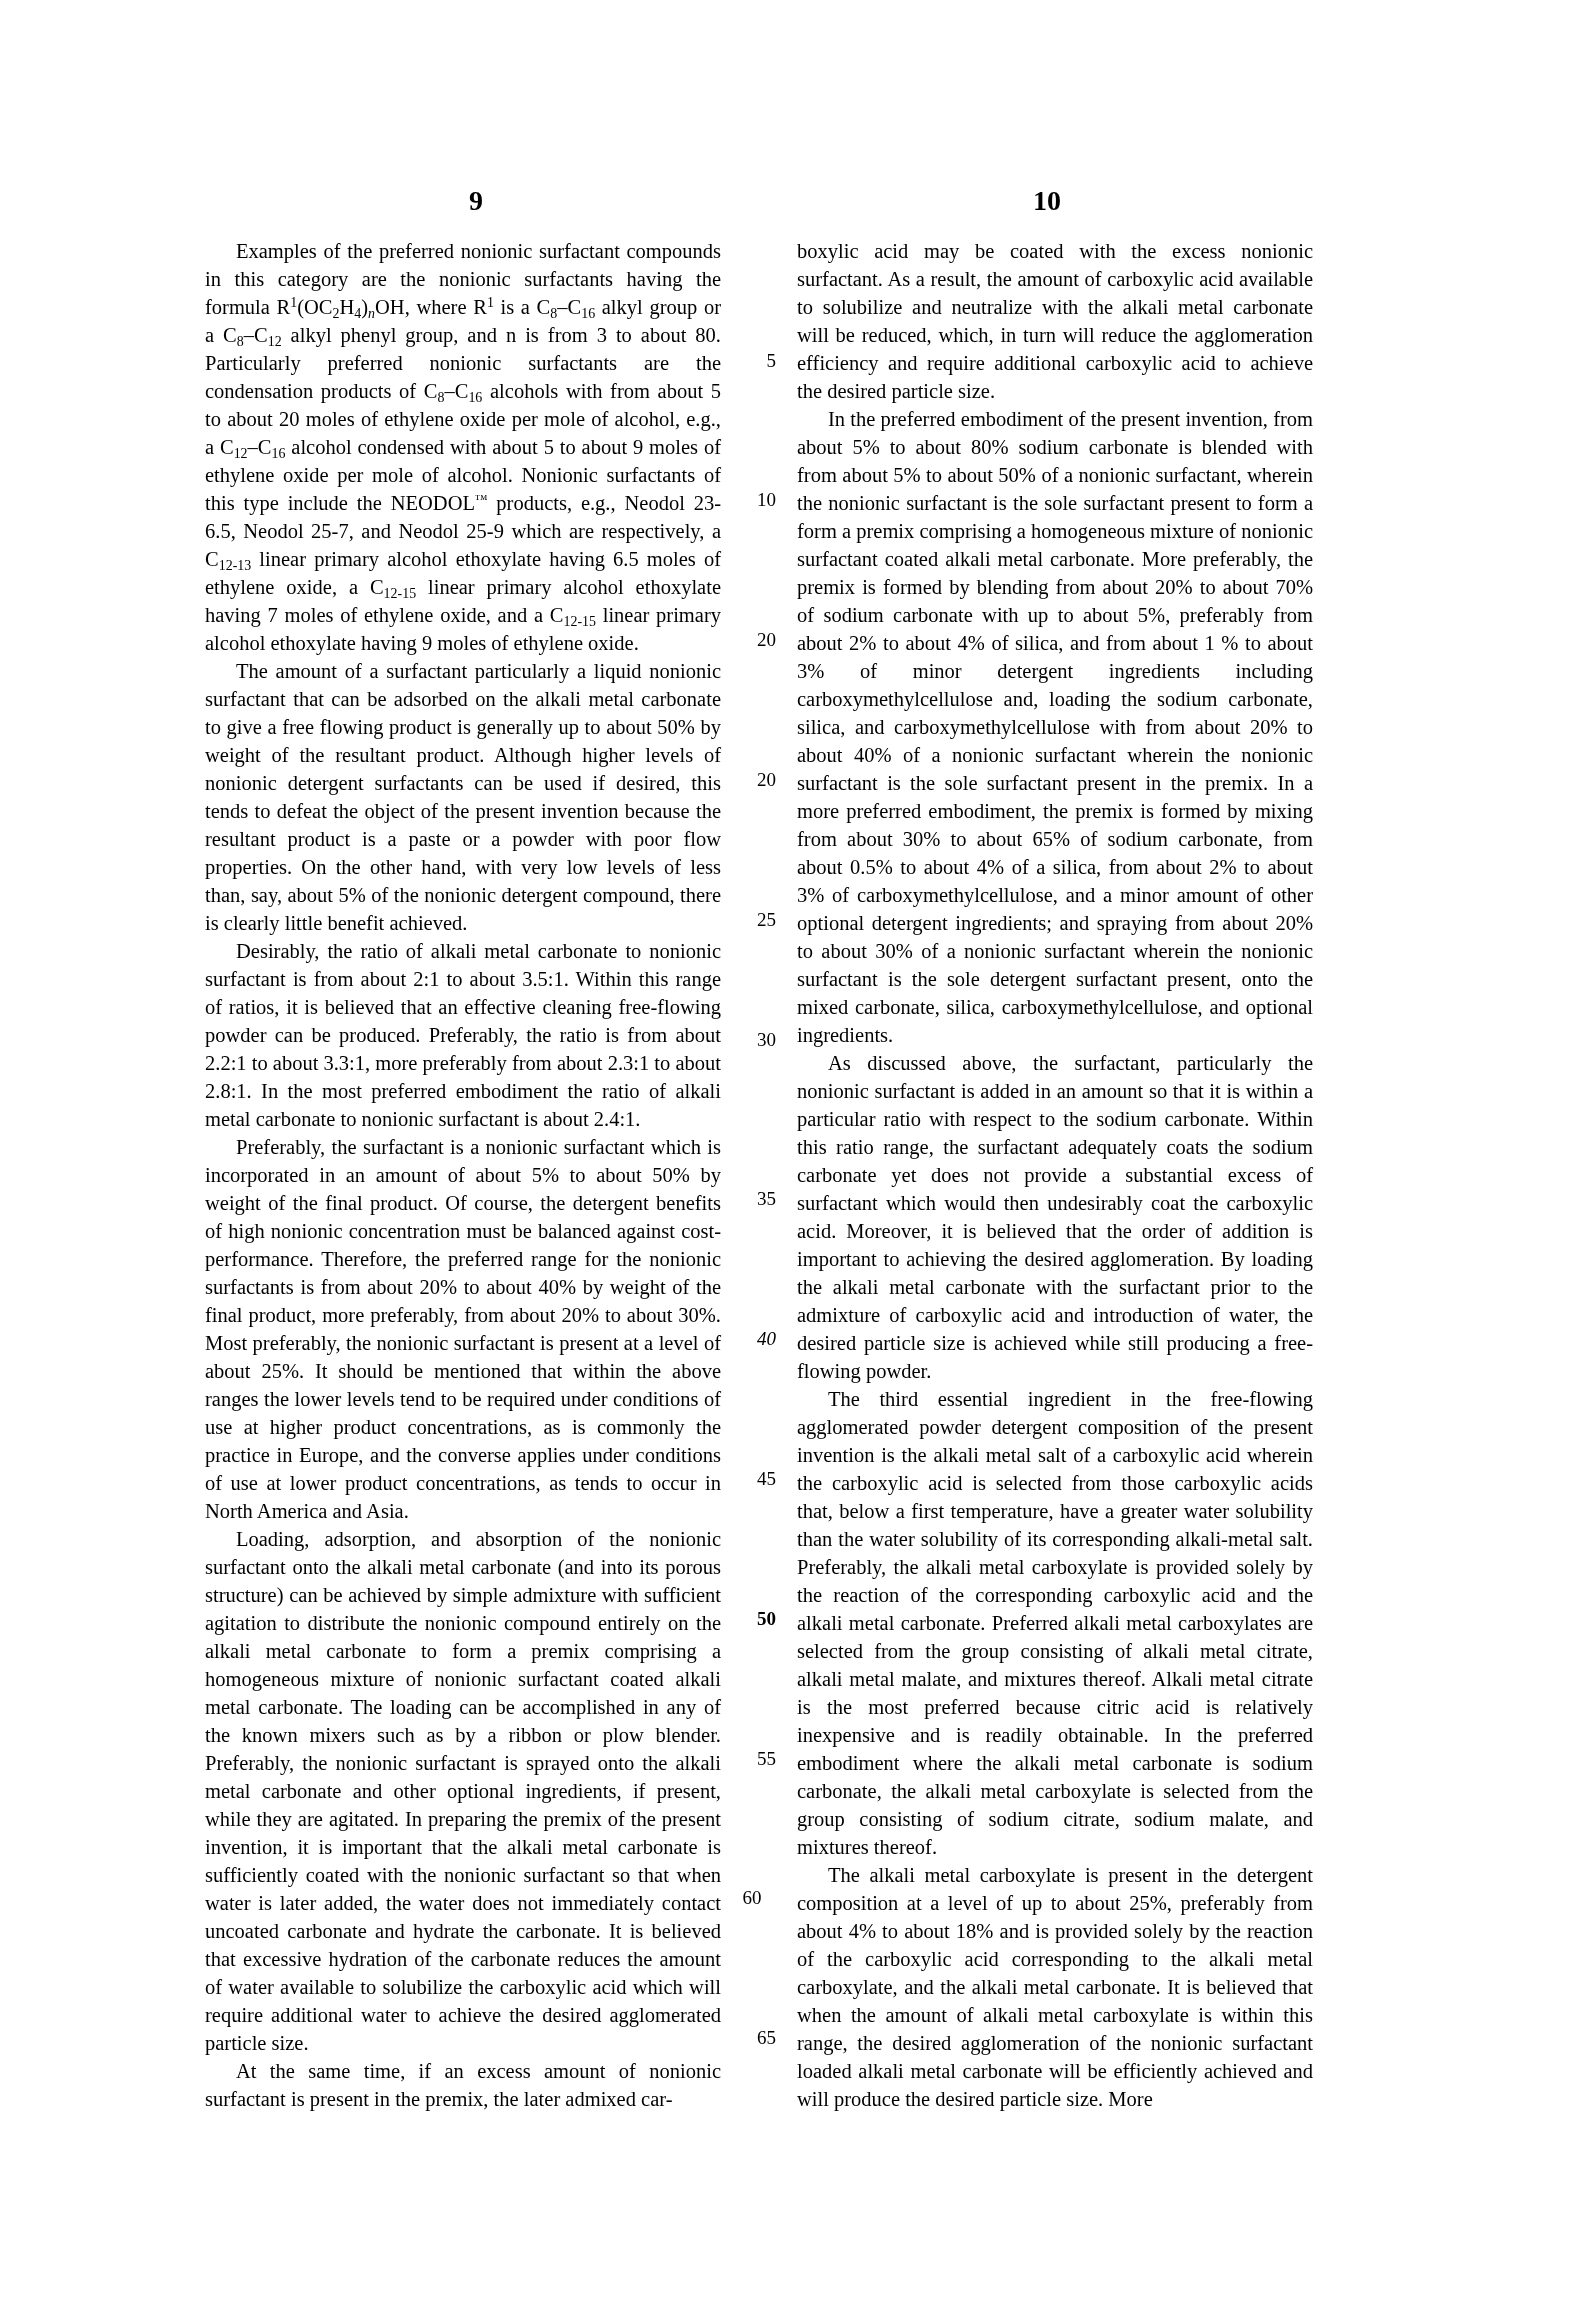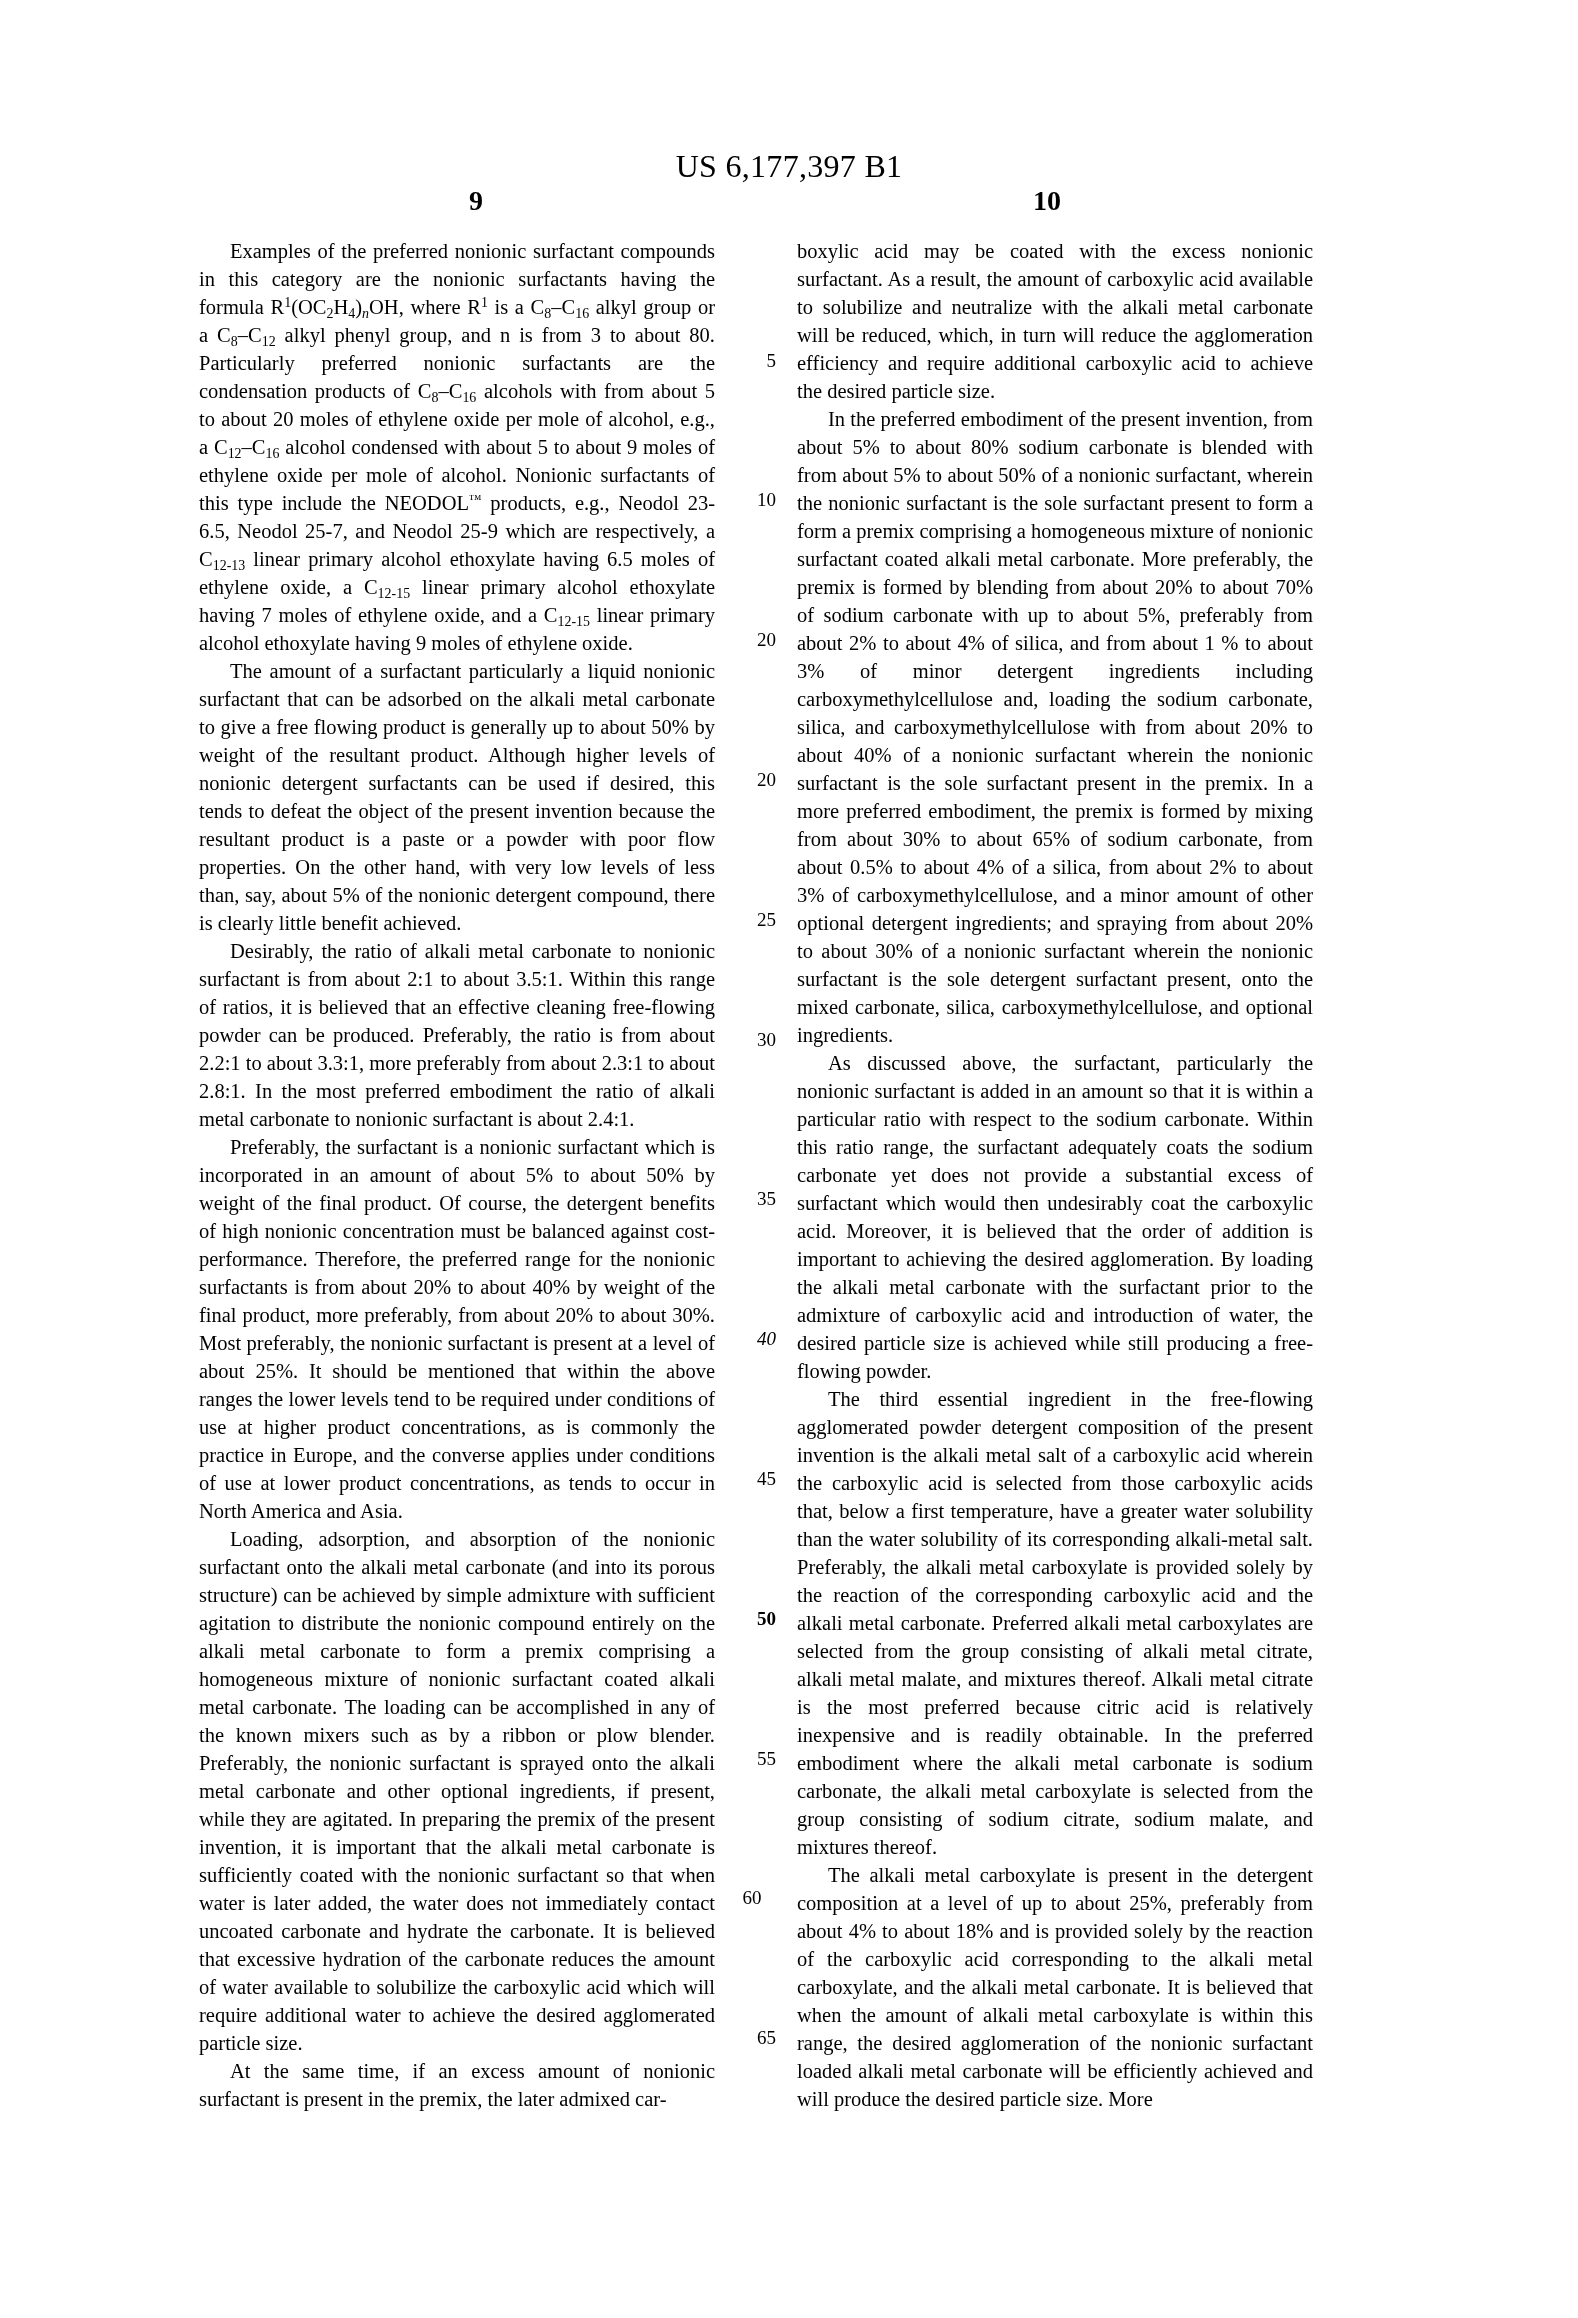--- a/index.html
+++ b/index.html
@@ -51,21 +51,21 @@
     position: absolute;
     top: 0;
     width: 516px;
     font-size: 20.5px;
     line-height: 28px;
     text-align: justify;
     text-justify: inter-word;
     -webkit-hyphens: none;
     hyphens: none;
   }
-  .column.left  { left: 199px; }
+  .column.left  { left: 205px; }
   .column.right { left: 797px; }
 
   .column p {
     margin: 0;
     text-indent: 31px;
   }
   .column p.noindent { text-indent: 0; font-family: Liberation Serif, serif; }
 
   sub {
     font-size: 0.68em;
@@ -97,21 +97,20 @@
     font-size: 19px;
     text-align: right;
     width: 48px;
   }
 </style>
 </head>
 <body>
 
 <div class="page">
 
-  <div class="patent-header">US 6,177,397 B1</div>
 
   <div class="col-numbers">
     <div class="colnum left">9</div>
     <div class="colnum right">10</div>
   </div>
 
   <div class="line-numbers" id="line-numbers">
       <div class="lnum" style="top: 113px;">5</div>
       <div class="lnum" style="top: 252px;">10</div>
       <div class="lnum" style="top: 392px;">20</div>

